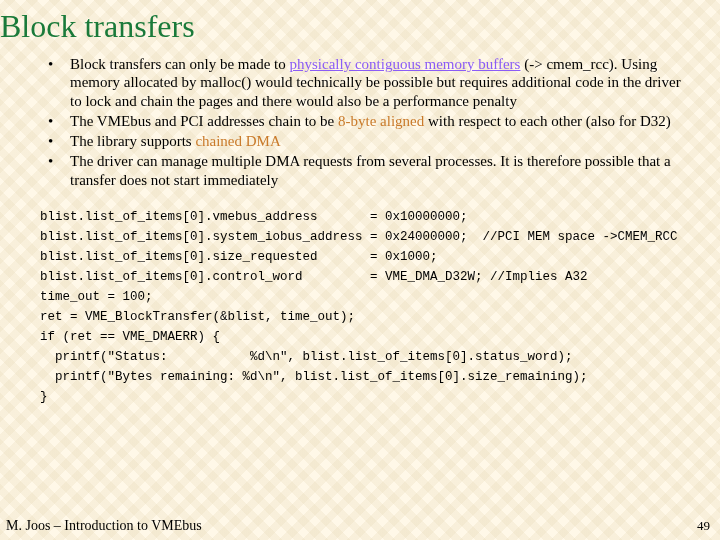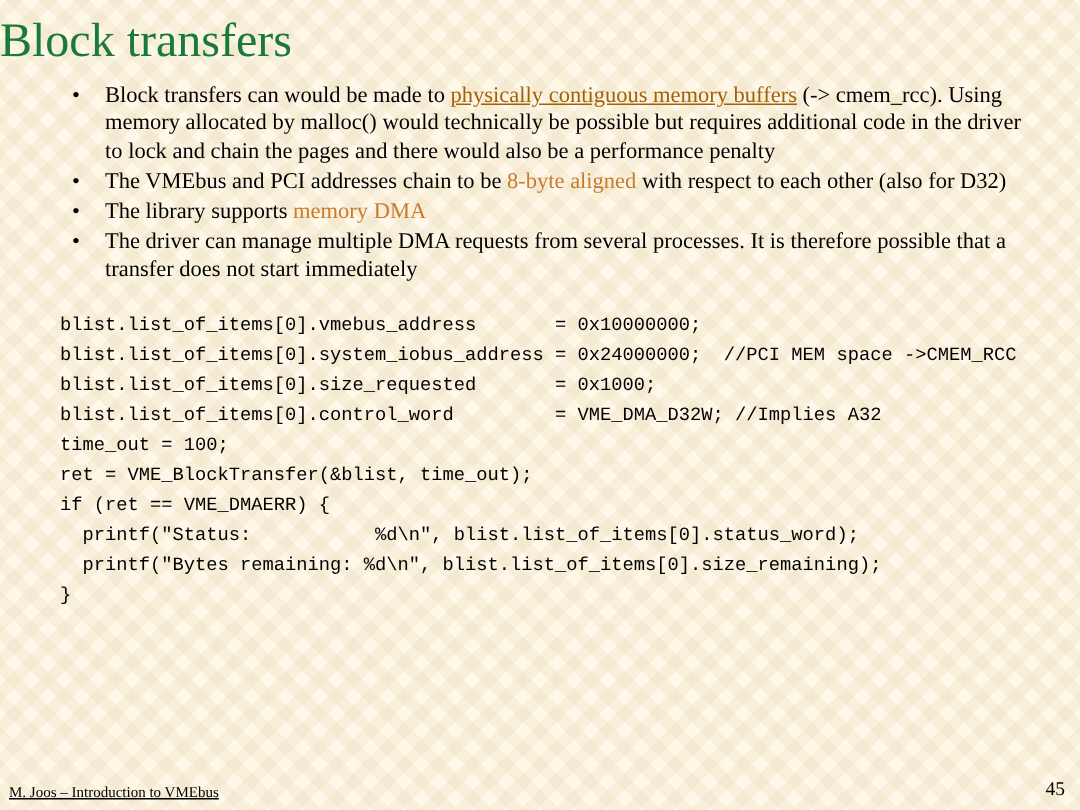--- a/index.html
+++ b/index.html
@@ -39,57 +39,56 @@
   }
   ul.bullets > li::before {
     content: "•";
     position: absolute;
     left: 0;
     top: 0;
     color: #000;
   }
   .emph-u {
     text-decoration: underline;
-    color: #a16207;
+    color: #8b5cf6;
   }
   .emph-c {
     color: #c97a2a;
     text-align: center;
   }
   pre.code {
     font-family: Liberation Mono, monospace;
     font-size: 12.5px;
     line-height: 1.6;
     margin: 18px 0 0 40px;
     white-space: pre;
     color: #000;
   }
   pre.code .line { display: block; }
   .footer {
     position: absolute;
     left: 6px;
     bottom: 6px;
-    font-size: 10px;
-    text-decoration: underline;
+    font-size: 14px;
   }
   .pagenum {
     position: absolute;
     right: 10px;
     bottom: 6px;
     font-size: 13px;
   }
 </style>
 </head>
 <body>
 
 <h1 class="title">Block transfers</h1>
 
 <ul class="bullets">
-    <li><span>Block transfers can would be made to </span><span class="emph-u">physically contiguous memory buffers</span><span> (-&gt; cmem_rcc). Using memory allocated by malloc() would technically be possible but requires additional code in the driver to lock and chain the pages and there would also be a performance penalty</span></li>
+    <li><span>Block transfers can only be made to </span><span class="emph-u">physically contiguous memory buffers</span><span> (-&gt; cmem_rcc). Using memory allocated by malloc() would technically be possible but requires additional code in the driver to lock and chain the pages and there would also be a performance penalty</span></li>
     <li><span>The VMEbus and PCI addresses chain to be </span><span class="emph-c">8-byte aligned</span><span> with respect to each other (also for D32)</span></li>
-    <li><span>The library supports </span><span class="emph-c">memory DMA</span></li>
+    <li><span>The library supports </span><span class="emph-c">chained DMA</span></li>
     <li><span>The driver can manage multiple DMA requests from several processes. It is therefore possible that a transfer does not start immediately</span></li>
   </ul>
 
 <pre class="code"><span class="line">blist.list_of_items[0].vmebus_address       = 0x10000000;</span><span class="line">blist.list_of_items[0].system_iobus_address = 0x24000000;  //PCI MEM space -&gt;CMEM_RCC</span><span class="line">blist.list_of_items[0].size_requested       = 0x1000;</span><span class="line">blist.list_of_items[0].control_word         = VME_DMA_D32W; //Implies A32</span><span class="line">time_out = 100;</span><span class="line">ret = VME_BlockTransfer(&amp;blist, time_out);</span><span class="line">if (ret == VME_DMAERR) {</span><span class="line">  printf("Status:           %d\n", blist.list_of_items[0].status_word);</span><span class="line">  printf("Bytes remaining: %d\n", blist.list_of_items[0].size_remaining);</span><span class="line">}</span></pre>
 
 <div class="footer">M. Joos – Introduction to VMEbus</div>
-<div class="pagenum">45</div>
+<div class="pagenum">49</div>
 
 </body></html>

